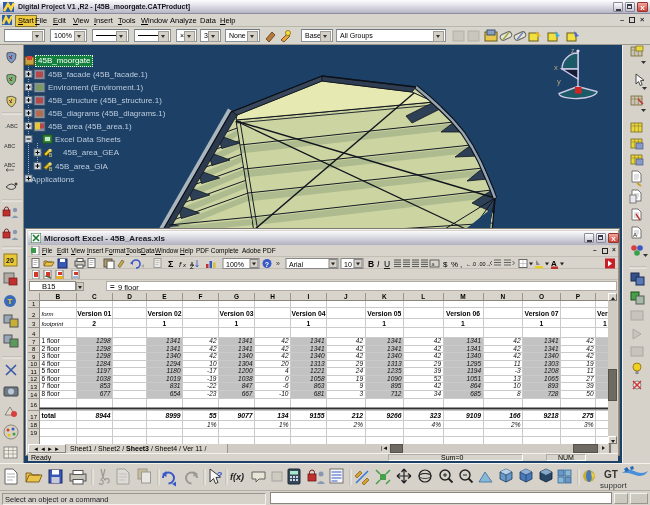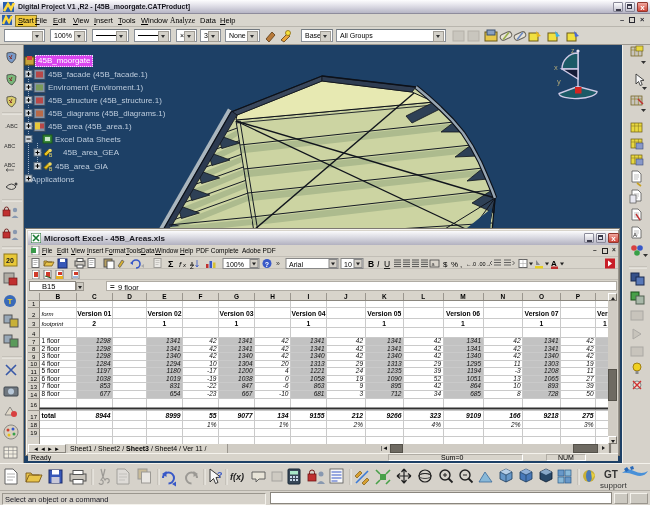--- a/index.html
+++ b/index.html
@@ -37,21 +37,21 @@
       <rect x="0" y="0" width="10" height="10" fill="#2a5fb0"></rect>
       <path d="M1 9 L4 2 L7 7 L10 1" stroke="#ffd83a" stroke-width="2.4" fill="none"></path>
     </svg>
     <div class="tb" style="left:15px;top:1px;background:#efc93f;border:1px solid #8c7a2a;padding:0 2px 1px 2px;"><u>S</u>tart</div>
     <div class="tb" style="left:35px;top:2px;"><u>F</u>ile</div>
     <div class="tb" style="left:53px;top:2px;text-align:right;"><u>E</u>dit</div>
     <div class="tb" style="left:73px;top:2px;"><u>V</u>iew</div>
     <div class="tb" style="left:94px;top:2px;"><u>I</u>nsert</div>
     <div class="tb" style="left:118px;top:2px;"><u>T</u>ools</div>
     <div class="tb" style="left:141px;top:2px;"><u>W</u>indow</div>
-    <div class="tb" style="left:170px;top:2px;font-family:Liberation Serif, serif;">Analyze</div>
+    <div class="tb" style="left:170px;top:2px;">Analyze</div>
     <div class="tb" style="left:200px;top:2px;text-align:center;">Data</div>
     <div class="tb" style="left:220px;top:2px;"><u>H</u>elp</div>
     <div class="tb" style="left:620px;top:1px;color:#26262e;font-weight:bold;">–</div>
     <div style="left:629px;top:3px;width:6px;height:6px;border:1px solid #26262e;"></div>
     <div class="tb" style="left:640px;top:1px;color:#26262e;font-weight:bold;">×</div>
   </div>
 
   <div id="topbar" style="left:0;top:27px;width:650px;height:18px;background:#d8d5cd;border-bottom:1px solid #9c9890;">
     <div class="combo" style="left:4px;top:2px;width:41px;">
         <span class="cardn"></span>
@@ -443,21 +443,21 @@
             <circle cx="7" cy="2.5" r="1.8" fill="#f0d860"></circle>
             <text x="6" y="9" font-size="5" fill="#e8d870">B</text>
           </g>
         <g transform="translate(19,116.5)">
             <path d="M1 6 l4 -4 2 2 -4 4 z" fill="#e8c020" stroke="#7a650a"></path>
             <circle cx="7" cy="2.5" r="1.8" fill="#f0d860"></circle>
             <text x="6" y="9" font-size="5" fill="#e8d870">B</text>
           </g>
       </g>
     </svg>
-    <div style="left:11px;top:9.5px;background:#d946ef;border:1px dotted #e8eef4;color:#fff;padding:0 2px 1px 2px;">45B_moorgate</div>
+    <div style="left:11px;top:9.5px;background:#15803d;border:1px dotted #e8eef4;color:#fff;padding:0 2px 1px 2px;">45B_moorgate</div>
     <div style="left:24px;top:24.5px;">45B_facade (45B_facade.1)</div>
     <div style="left:24px;top:37.5px;">Enviroment (Enviroment.1)</div>
     <div style="left:24px;top:50.5px;">45B_structure (45B_structure.1)</div>
     <div style="left:24px;top:63.5px;">45B_diagrams (45B_diagrams.1)</div>
     <div style="left:24px;top:76.5px;">45B_area (45B_area.1)</div>
     <div style="left:31px;top:89.5px;">Excel Data Sheets</div>
     <div style="left:39px;top:103px;">45B_area_GEA</div>
     <div style="left:31px;top:116.5px;">45B_area_GIA</div>
     <div style="left:7px;top:129.5px;">Applications</div>
   </div>

